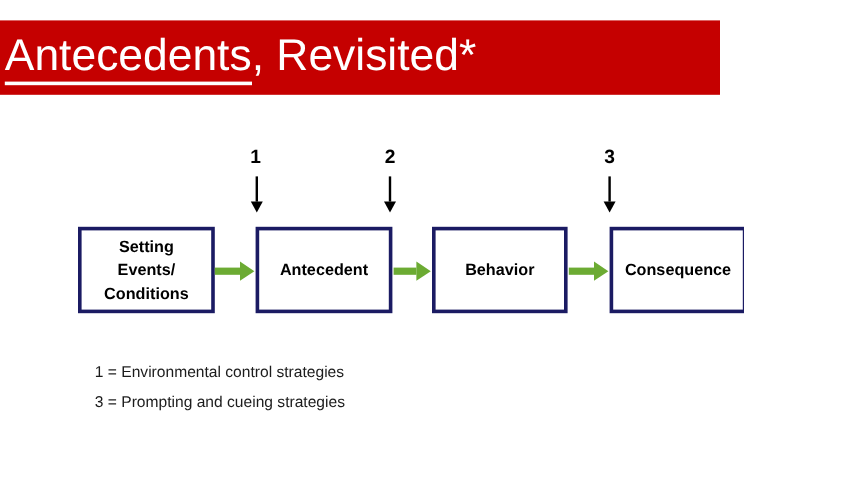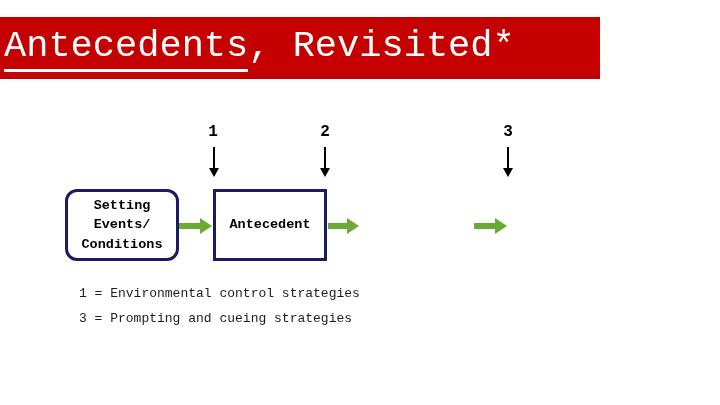--- a/index.html
+++ b/index.html
@@ -2,21 +2,21 @@
 <html><head>
 <meta charset="utf-8">
 <style>
   html, body { margin: 0; padding: 0; background: #ffffff; }
   .slide {
     position: relative;
     width: 620px;
     height: 405px;
     background: #ffffff;
     overflow: hidden;
-    font-family: Liberation Mono, monospace;
+    font-family: Liberation Sans, sans-serif;
     --red: #c50000;
     --navy: #1b1b63;
     --green: #6cab33;
     --boxtext: #000000;
     --legendtext: #1c1c1c;
   }
 
   
   .banner {
     position: absolute;
@@ -85,21 +85,21 @@
     display: flex;
     align-items: center;
     justify-content: center;
     text-align: center;
     color: var(--boxtext);
     font-size: 13.5px;
     font-weight: 700;
     line-height: 1.45;
     white-space: pre-line;
   }
-  .box1 { left: 65px;  width: 114px; border-radius: 12px; }
+  .box1 { left: 65px;  width: 114px; }
   .box2 { left: 213px; width: 114px; }
   .box3 { left: 360px; width: 113px; }
   .box4 { left: 508px; width: 114px; }
 
   
   .garrow {
     position: absolute;
     top: 218px;
     height: 16px;
   }
@@ -121,21 +121,21 @@
   .ga2 { left: 328px; width: 31px; }
   .ga3 { left: 474px; width: 33px; }
   .ga1 .shaft { width: 21px; } .ga1 .head { left: 21px; }
   .ga2 .shaft { width: 19px; } .ga2 .head { left: 19px; }
   .ga3 .shaft { width: 21px; } .ga3 .head { left: 21px; }
 
   
   .legend {
     position: absolute;
     left: 79px;
-    top: 287px;
+    top: 303px;
     color: var(--legendtext);
     font-size: 13px;
   }
   .legend .line {
     height: 13px;
     line-height: 13px;
     margin-bottom: 12px;
     white-space: nowrap;
   }
 </style>
@@ -165,25 +165,27 @@
     <span class="head"></span>
   </div>
 
   <div class="box box2">Antecedent</div>
 
   <div class="garrow ga2">
     <span class="shaft"></span>
     <span class="head"></span>
   </div>
 
+  <div class="box box3">Behavior</div>
 
   <div class="garrow ga3">
     <span class="shaft"></span>
     <span class="head"></span>
   </div>
 
+  <div class="box box4">Consequence</div>
 
   <div class="legend">
     <div class="line">1 = Environmental control strategies</div>
     <div class="line">3 = Prompting and cueing strategies</div>
   </div>
 
 </div>
 
 </body></html>

